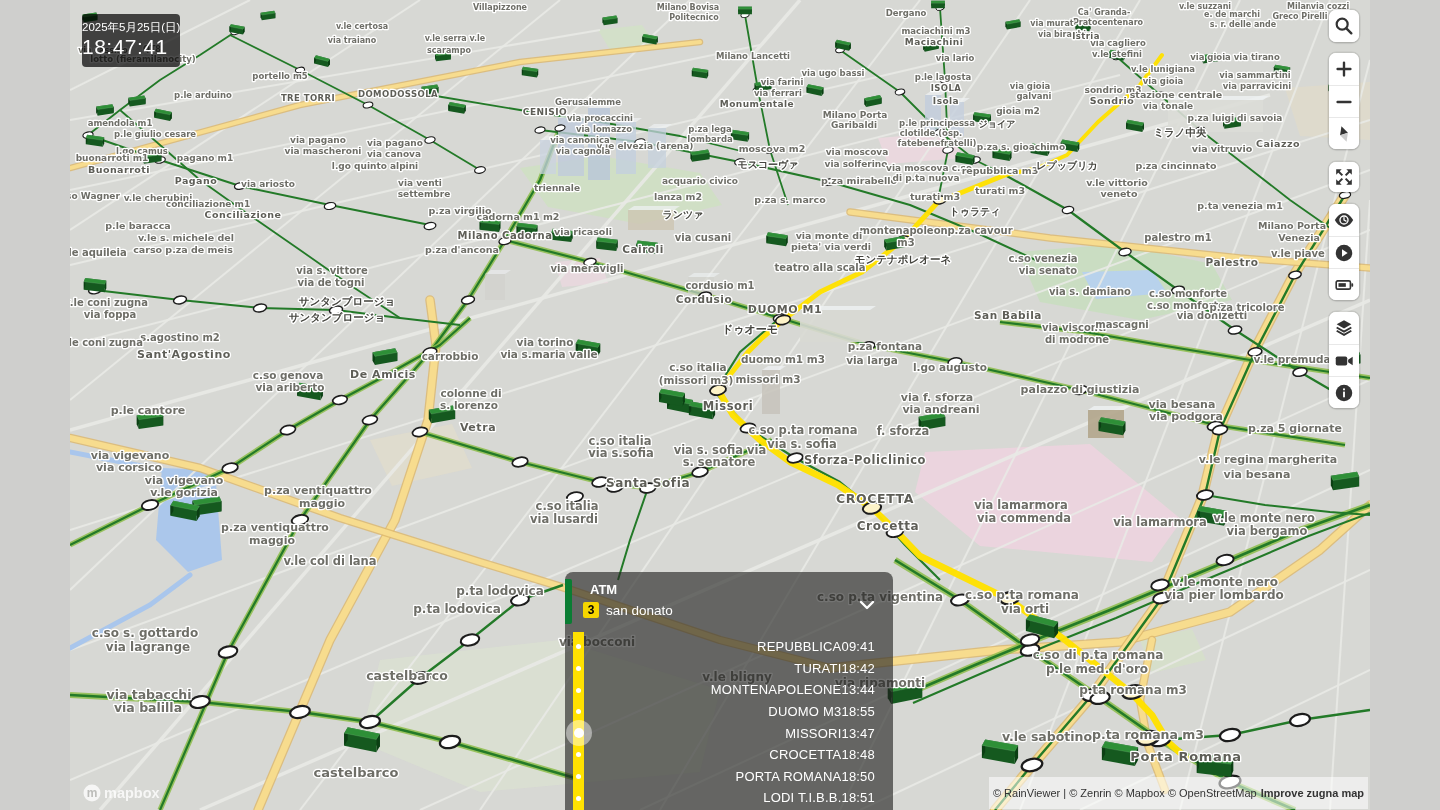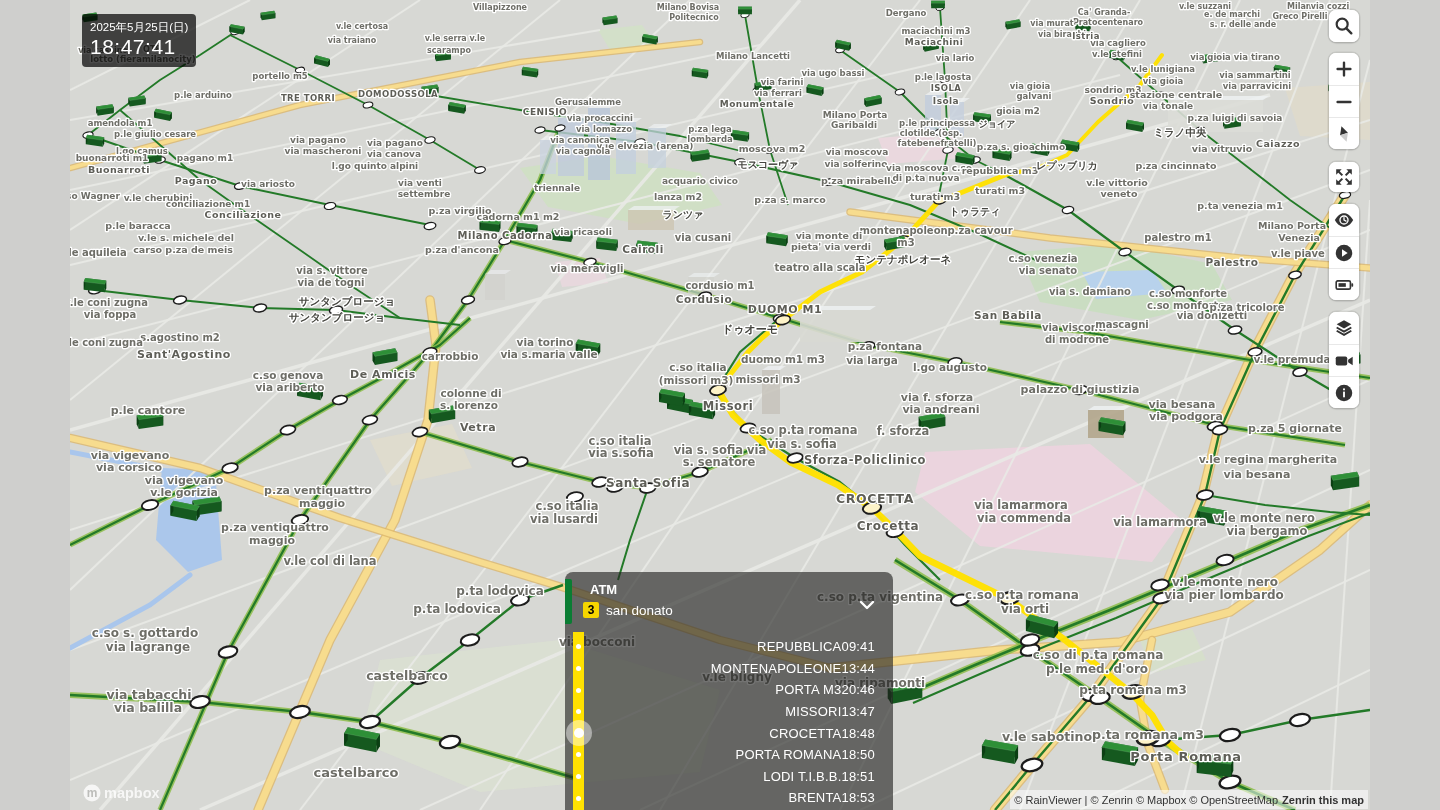--- a/index.html
+++ b/index.html
@@ -5,21 +5,21 @@
   html,body{margin:0;padding:0;background:#cfcfcd;width:1440px;height:810px;overflow:hidden;
     font-family:"Liberation Sans",sans-serif;}
   #stage{position:relative;width:1440px;height:810px;}
   #map-svg{position:absolute;left:0;top:0;}
   .ml{font-family:"DejaVu Sans",sans-serif;font-weight:600;fill:#6e6e67;stroke:#ffffff;
     stroke-width:2.6px;paint-order:stroke;stroke-linejoin:round;text-anchor:middle;}
   .ml.k{fill:#45453f;font-weight:700;stroke-width:2.8px;}
   .ml.b{fill:#5e5e57;font-weight:700;letter-spacing:.05em;}
   
   #clock{position:absolute;left:82px;top:14px;background:rgba(0,0,0,.70);border-radius:4px;
-    color:#fff;padding:6px 8px;line-height:1.25;min-width:88px;}
+    color:#fff;padding:6px 0;line-height:1.25;min-width:88px;}
   #clock .d{font-size:11.5px;}
   #clock .t{font-size:21px;font-weight:normal;letter-spacing:.5px;}
   
   .ctl{position:absolute;left:1329px;width:30px;background:#fff;border-radius:7px;
     box-shadow:0 0 0 1.5px rgba(0,0,0,.08),0 1px 2px rgba(0,0,0,.15);overflow:hidden;}
   .ctl .cell{width:30px;height:32px;display:flex;align-items:center;justify-content:center;
     cursor:pointer;background:#fff;border:0;padding:0;}
   .ctl .cell + .cell{border-top:1px solid #e8e8e8;}
   
   #panel{position:absolute;left:565px;top:572px;width:328px;height:270px;
@@ -35,21 +35,21 @@
   #panel-body{position:absolute;left:0;top:60px;right:0;bottom:0;}
   #route-bar{position:absolute;left:8px;top:0;bottom:0;width:11px;}
   .stop-dot{position:absolute;width:5px;height:5px;border-radius:50%;background:#fff;left:11px;}
   .cur-halo{position:absolute;width:26px;height:26px;border-radius:50%;
     background:rgba(255,255,255,.45);left:0.5px;}
   .cur-dot{position:absolute;width:10px;height:10px;border-radius:50%;background:#fff;left:8.5px;}
   #stops{position:absolute;left:0;top:4px;right:0;}
   .stop-row{height:21.6px;display:flex;align-items:center;justify-content:flex-end;
     padding:0 18px 0 30px;font-size:13px;letter-spacing:.2px;}
   
-  #attrib{position:absolute;right:72px;bottom:1px;height:19px;background:rgba(255,255,255,.55);
+  #attrib{position:absolute;right:72px;bottom:1px;height:32px;background:rgba(255,255,255,.55);
     font-size:11px;color:#333;padding:0 4px;display:flex;align-items:center;white-space:nowrap;}
   #attrib b{margin-left:4px;cursor:pointer;}
   #logo{position:absolute;left:82px;bottom:6px;opacity:.85;display:flex;align-items:center;cursor:pointer;}
 </style>
 </head>
 <body>
 
 <div id="stage">
   <svg id="map-svg" width="1440" height="810" viewBox="0 0 1440 810">
     <defs>
@@ -955,26 +955,30 @@
       </button>
     </div>
     <div id="panel-body">
       <div id="route-bar" style="background: rgb(255, 225, 0);"></div>
       <div id="stops">
           <div class="stop-row">
             <span>REPUBBLICA</span>
             <span>09:41</span>
           </div>
           <div class="stop-row">
+            <span>TURATI</span>
+            <span>18:42</span>
+          </div>
+          <div class="stop-row">
             <span>MONTENAPOLEONE</span>
             <span>13:44</span>
           </div>
           <div class="stop-row">
-            <span>PORTA M3</span>
-            <span>20:46</span>
+            <span>DUOMO M3</span>
+            <span>18:55</span>
           </div>
           <div class="stop-row">
             <span>MISSORI</span>
             <span>13:47</span>
           </div>
           <div class="stop-row">
             <span>CROCETTA</span>
             <span>18:48</span>
           </div>
           <div class="stop-row">
@@ -1011,15 +1015,15 @@
   <div id="logo">
     <svg width="88" height="22" viewBox="0 0 88 22">
       <circle cx="10" cy="11" r="8.5" fill="rgba(255,255,255,.9)"></circle>
       <text x="10" y="15" text-anchor="middle" font-size="12" font-weight="bold" fill="#b9b9b6" font-family="Liberation Sans, sans-serif">m</text>
       <text x="22" y="16" font-size="14.5" font-weight="bold" fill="rgba(255,255,255,.92)" font-family="Liberation Sans, sans-serif">mapbox</text>
     </svg>
   </div>
 
   <div id="attrib">
     <span>© RainViewer | © Zenrin © Mapbox © OpenStreetMap</span>
-    <b>Zenrin this map</b>
+    <b>Improve zugna map</b>
   </div>
 </div>
 
 </body></html>

